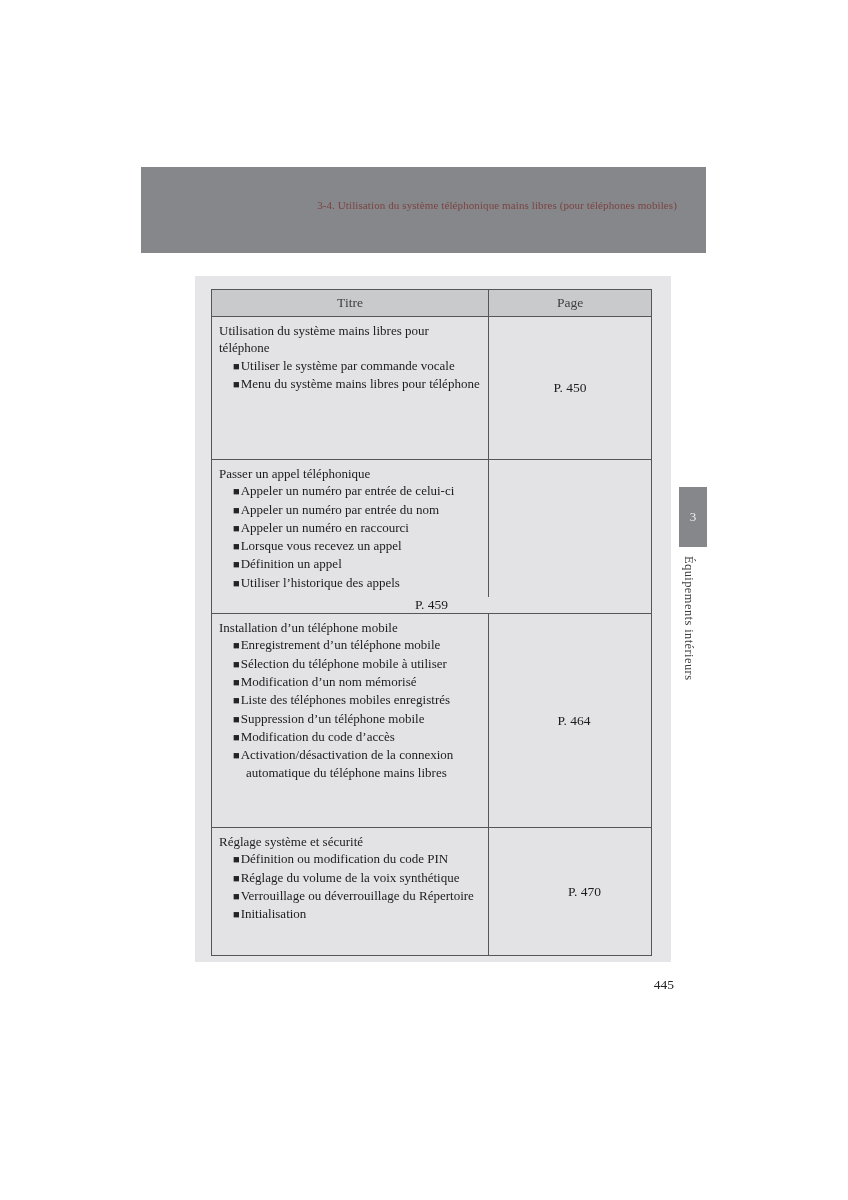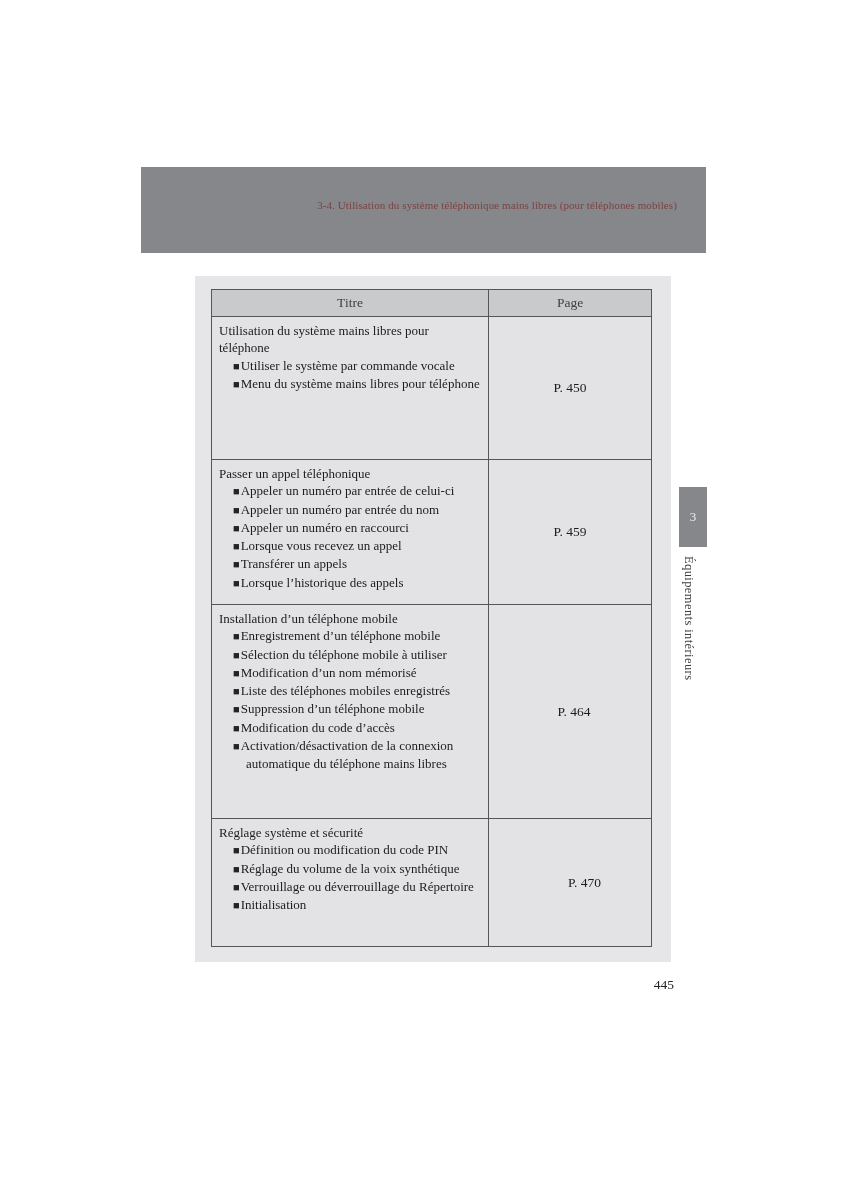--- a/index.html
+++ b/index.html
@@ -65,21 +65,21 @@
   .th-titre { width: 277px; border-right: 1px solid var(--table-border, #55565a); box-sizing: border-box; }
   .th-page  { flex: 1; }
 
   .toc-row {
     display: flex;
     border-bottom: 1px solid var(--table-border, #55565a);
     box-sizing: border-box;
   }
   .toc-rows .toc-row:last-child { border-bottom: none; }
   .toc-rows .toc-row:nth-child(1) { min-height: 143px; }
-  .toc-rows .toc-row:nth-child(2) { min-height: 145px; }
+  .toc-rows .toc-row:nth-child(2) { min-height: 145px; flex-direction: column; }
   .toc-rows .toc-row:nth-child(3) { min-height: 214px; gap: 8px; }
   .toc-rows .toc-row:nth-child(4) { min-height: 127px; gap: 29px; }
 
   .title-cell {
     width: 277px;
     box-sizing: border-box;
     border-right: 1px solid var(--table-border, #55565a);
     padding: 5px 6px 5px 7px;
     font-size: 13px;
     line-height: 17.3px;
@@ -165,22 +165,22 @@
   </div>
 
   <div class="toc-row">
     <div class="title-cell">
       <div class="row-title">Passer un appel téléphonique</div>
       <div class="row-bullets">
                 <div class="bullet"><span class="sq">■</span><span>Appeler un numéro par entrée de celui-ci</span></div>
                 <div class="bullet"><span class="sq">■</span><span>Appeler un numéro par entrée du nom</span></div>
                 <div class="bullet"><span class="sq">■</span><span>Appeler un numéro en raccourci</span></div>
                 <div class="bullet"><span class="sq">■</span><span>Lorsque vous recevez un appel</span></div>
-                <div class="bullet"><span class="sq">■</span><span>Transférer un appels</span></div>
-                <div class="bullet"><span class="sq">■</span><span>Lorsque l’historique des appels</span></div>
+                <div class="bullet"><span class="sq">■</span><span>Définition un appel</span></div>
+                <div class="bullet"><span class="sq">■</span><span>Utiliser l’historique des appels</span></div>
               </div>
     </div>
     <div class="page-cell">
       <span class="row-page">P. 459</span>
     </div>
   </div>
 
   <div class="toc-row">
     <div class="title-cell">
       <div class="row-title">Installation d’un téléphone mobile</div>

